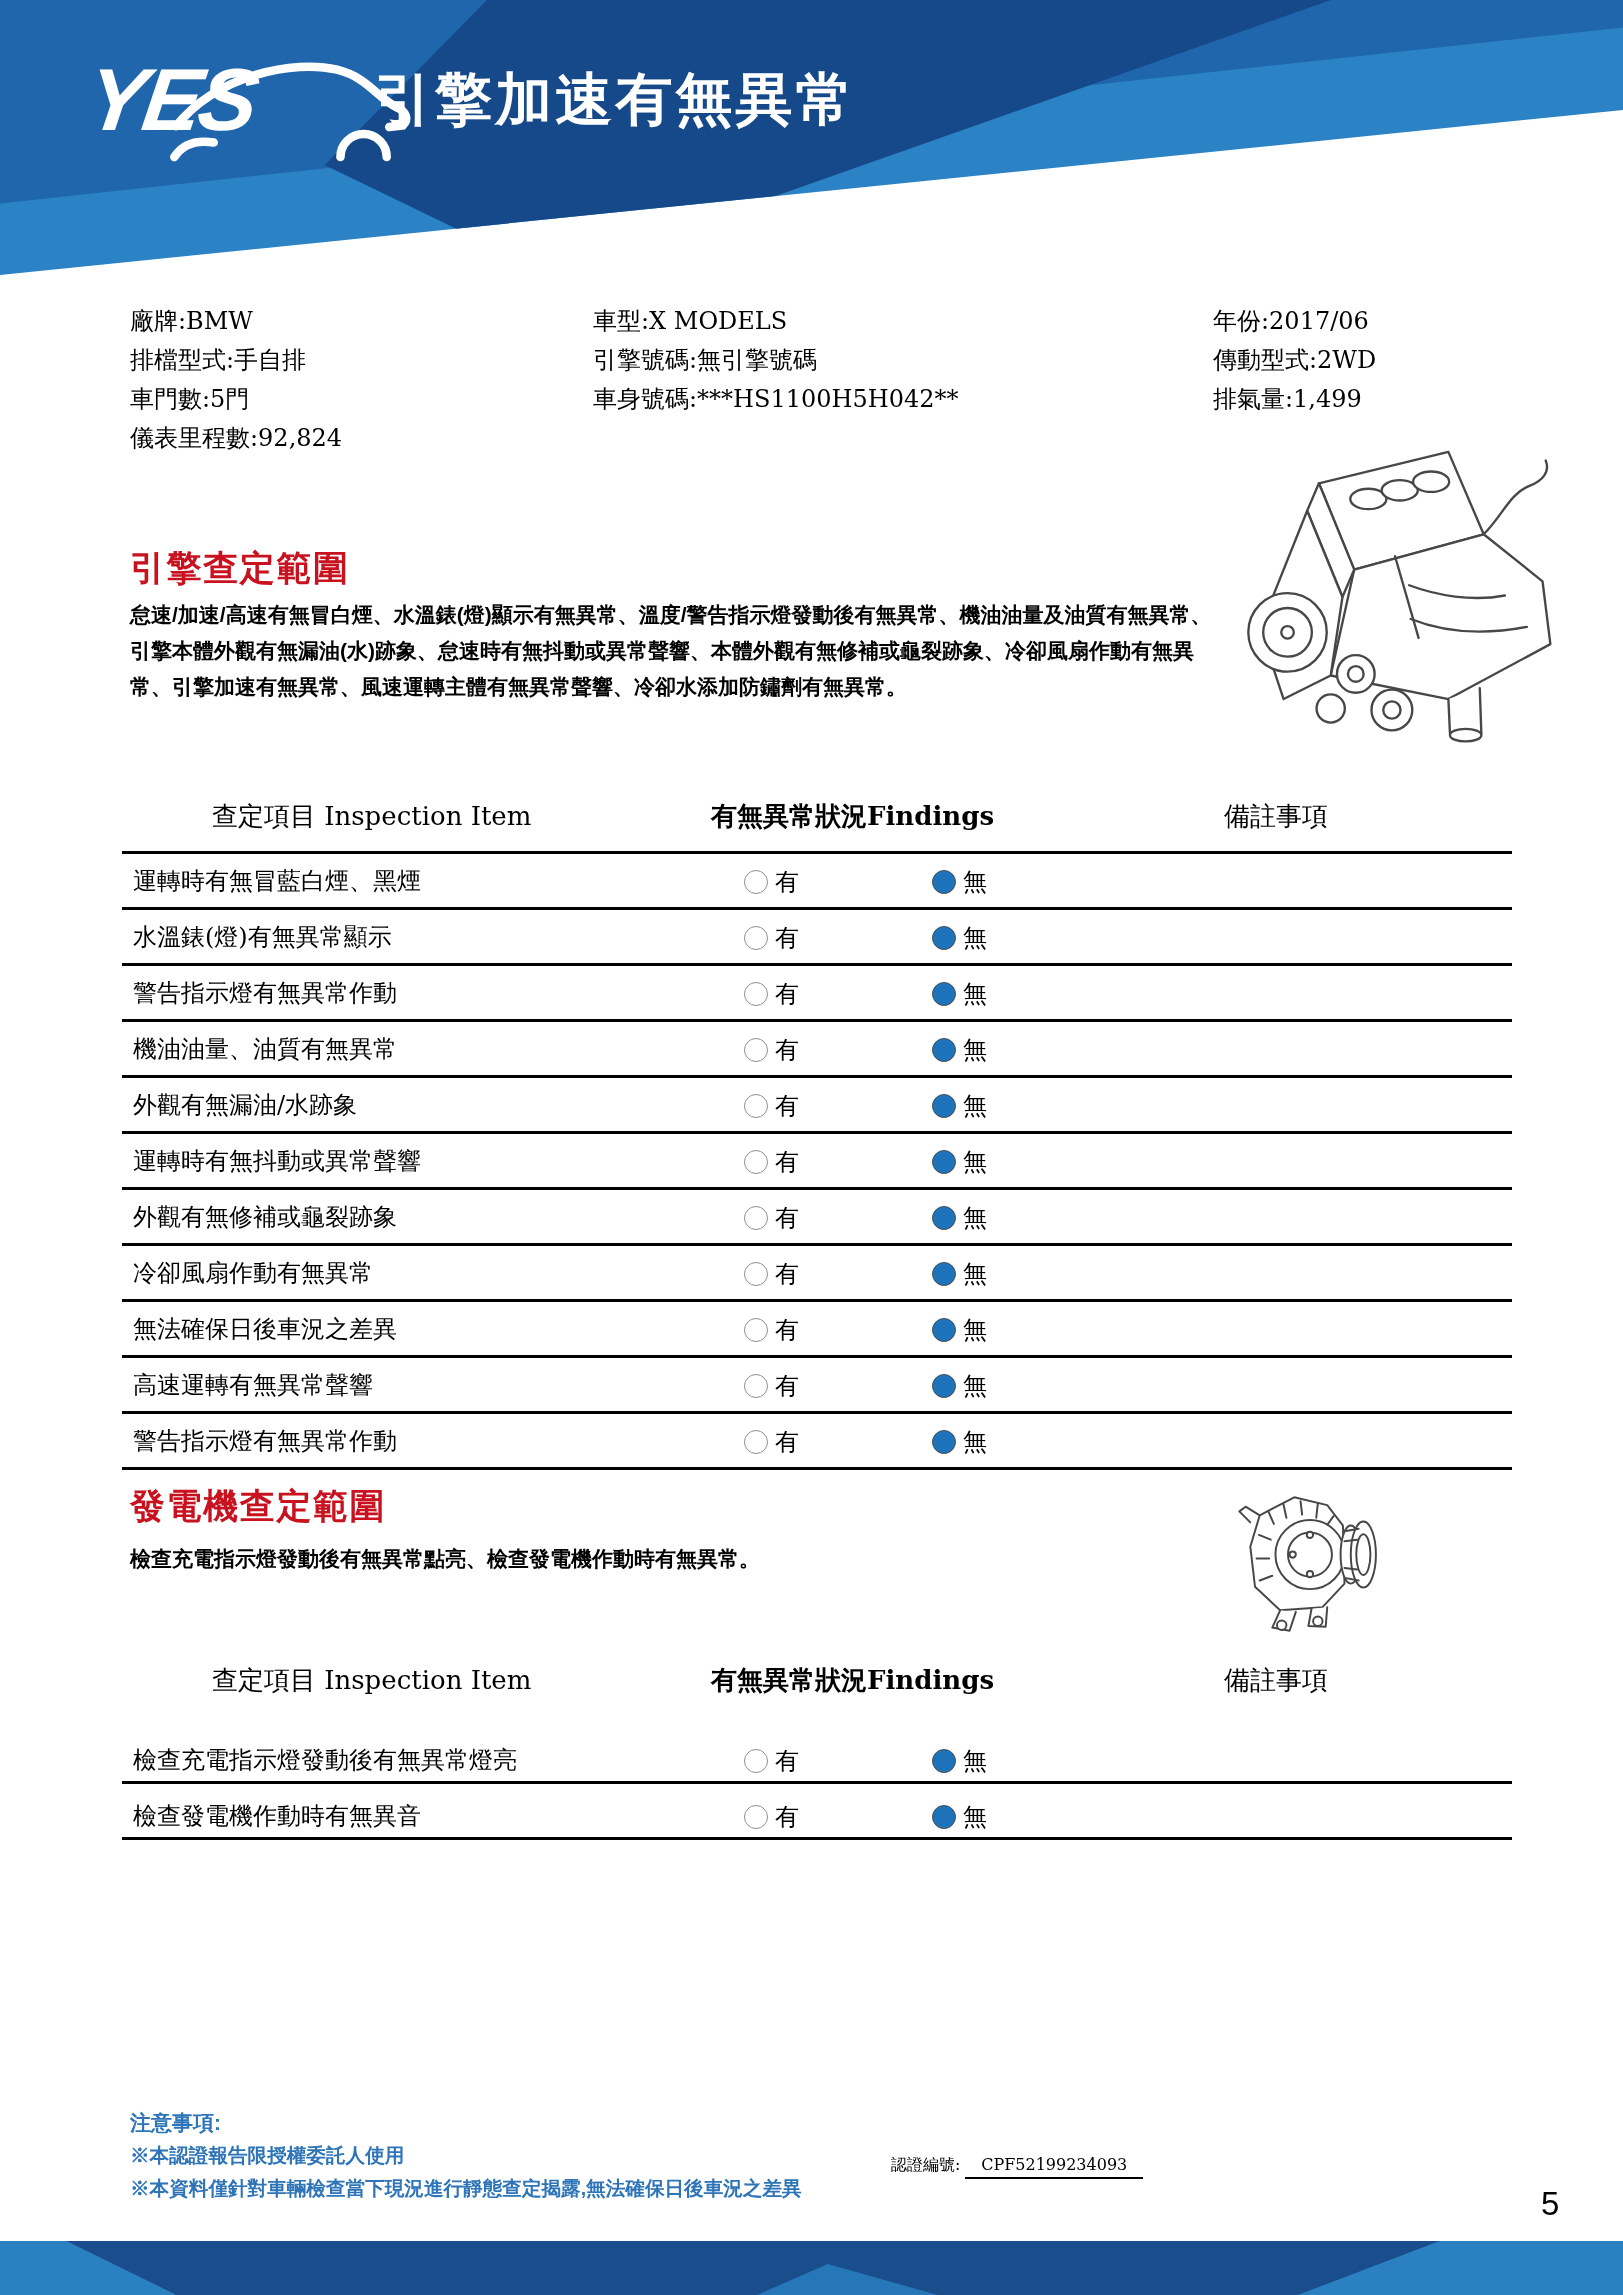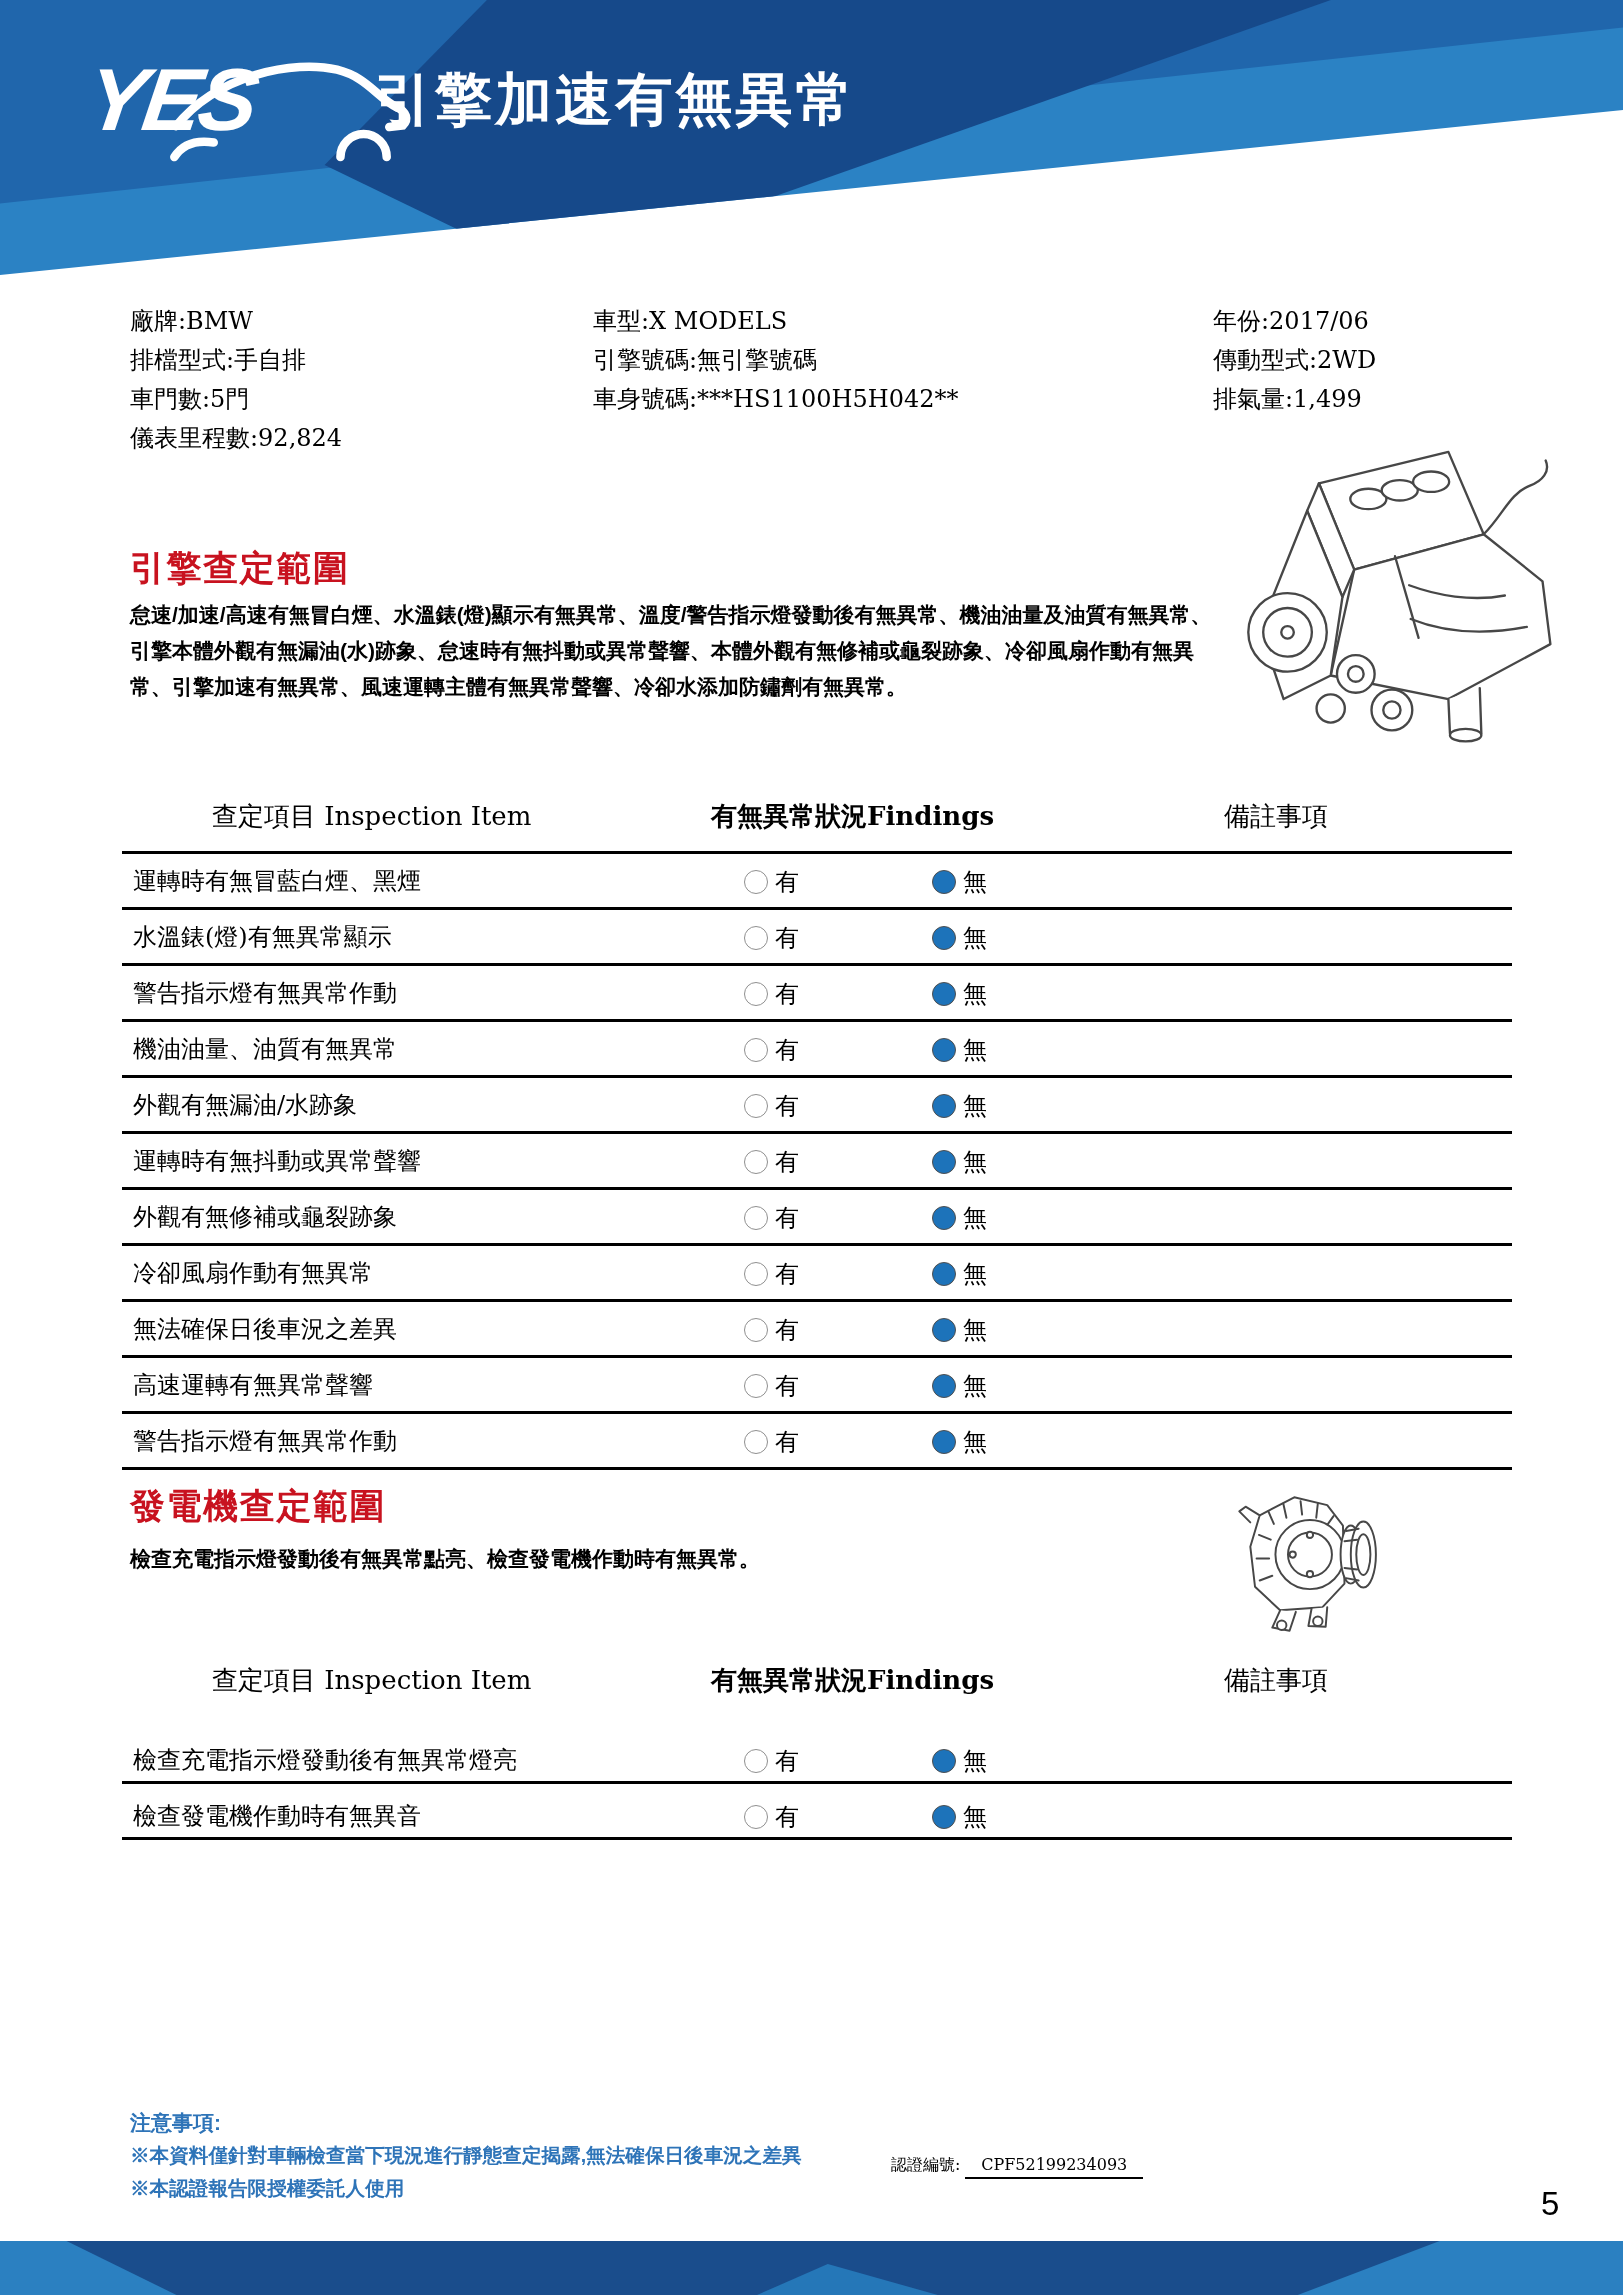--- a/index.html
+++ b/index.html
@@ -333,22 +333,22 @@
         </span>
       <span class="opt opt-no">
           <span class="radio checked"></span>
           <span class="olabel">無</span>
         </span>
     </div>
   </div>
 
   <div class="notes">
     <div class="nt">注意事項:</div>
+    <div class="nl">※本認證報告限授權委託人使用</div>
     <div class="nl">※本資料僅針對車輛檢查當下現況進行靜態查定揭露,無法確保日後車況之差異</div>
-    <div class="nl">※本認證報告限授權委託人使用</div>
   </div>
 
   <div class="cert">
     <span>認證編號:</span>
     <span class="num">CPF52199234093</span>
   </div>
 
   <div class="pageno">5</div>
 
   <div class="stripe">

